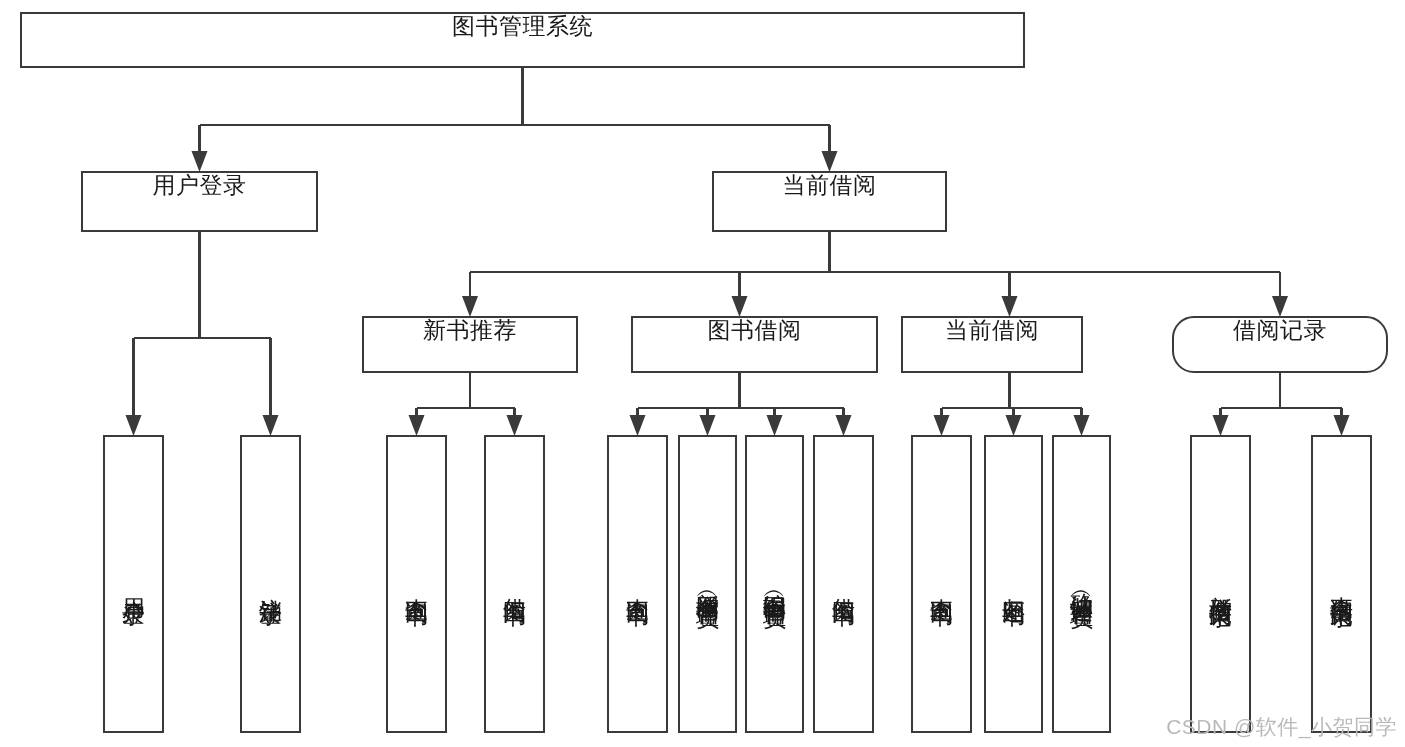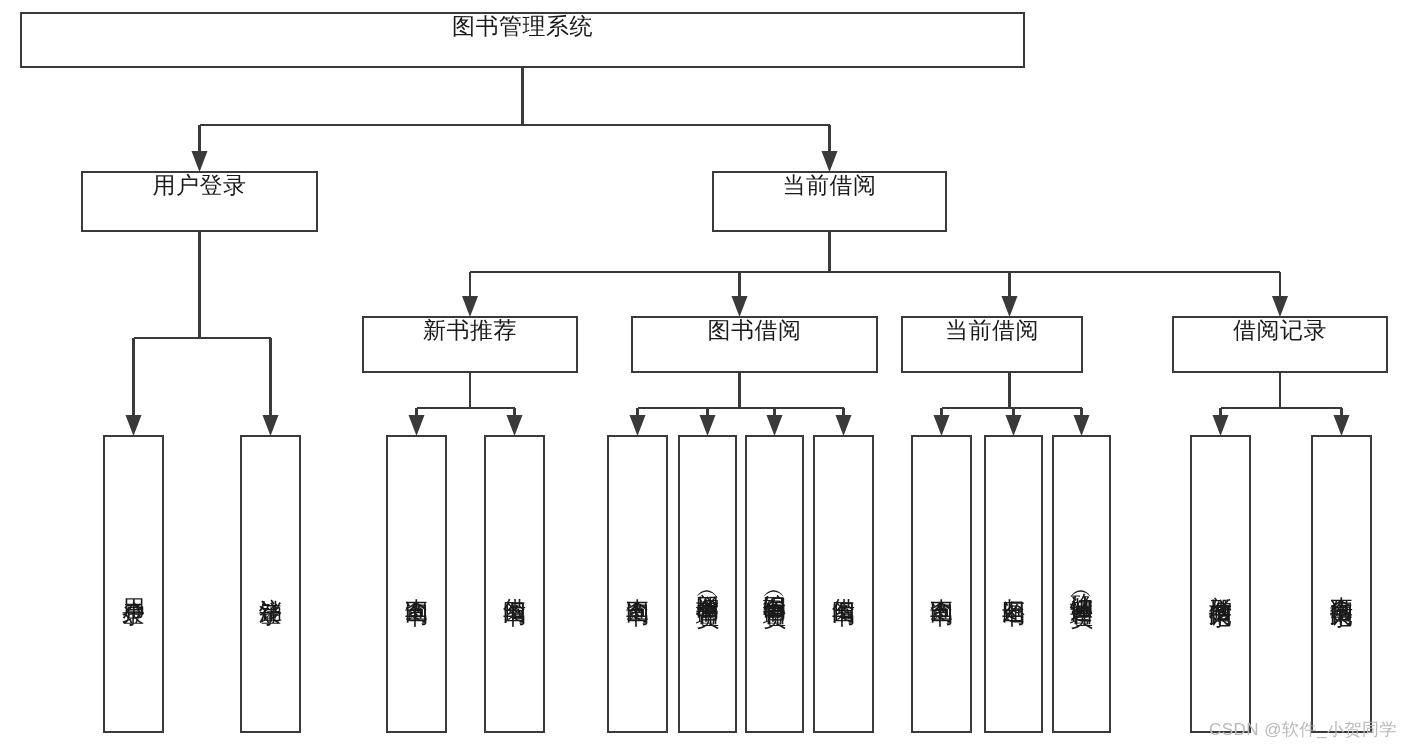--- a/index.html
+++ b/index.html
@@ -56,21 +56,21 @@
     text-orientation: upright;
     font-size: 23px;
     line-height: 1.18;
     letter-spacing: 2px;
     max-height: 100%;
   }
   .watermark {
     position: absolute;
     right: 8px;
     bottom: 6px;
-    font-size: 17px;
+    font-size: 21px;
     color: #b9b9b9;
     letter-spacing: 0.5px;
     z-index: 5;
     white-space: nowrap;
   }
 </style>
 </head>
 <body>
 
 <div id="canvas">
@@ -141,21 +141,21 @@
     </div>
     <div class="node horizontal" style="left: 362px; top: 316px; width: 216px; height: 57px;">
       <span class="node-label">新书推荐</span>
     </div>
     <div class="node horizontal" style="left: 631px; top: 316px; width: 247px; height: 57px;">
       <span class="node-label">图书借阅</span>
     </div>
     <div class="node horizontal" style="left: 901px; top: 316px; width: 182px; height: 57px;">
       <span class="node-label">当前借阅</span>
     </div>
-    <div class="node horizontal" style="left: 1172px; top: 316px; width: 216px; height: 57px;">
+    <div class="node horizontal" style="left: 1172px; top: 316px; width: 216px; height: 57px; border-radius: 22px;">
       <span class="node-label">借阅记录</span>
     </div>
     <div class="node vertical" style="left: 103px; top: 435px; width: 61px; height: 298px;">
       <span class="node-label">用户登录</span>
     </div>
     <div class="node vertical" style="left: 240px; top: 435px; width: 61px; height: 298px;">
       <span class="node-label">注销登录</span>
     </div>
     <div class="node vertical" style="left: 386px; top: 435px; width: 61px; height: 298px;">
       <span class="node-label">查询图书</span>

